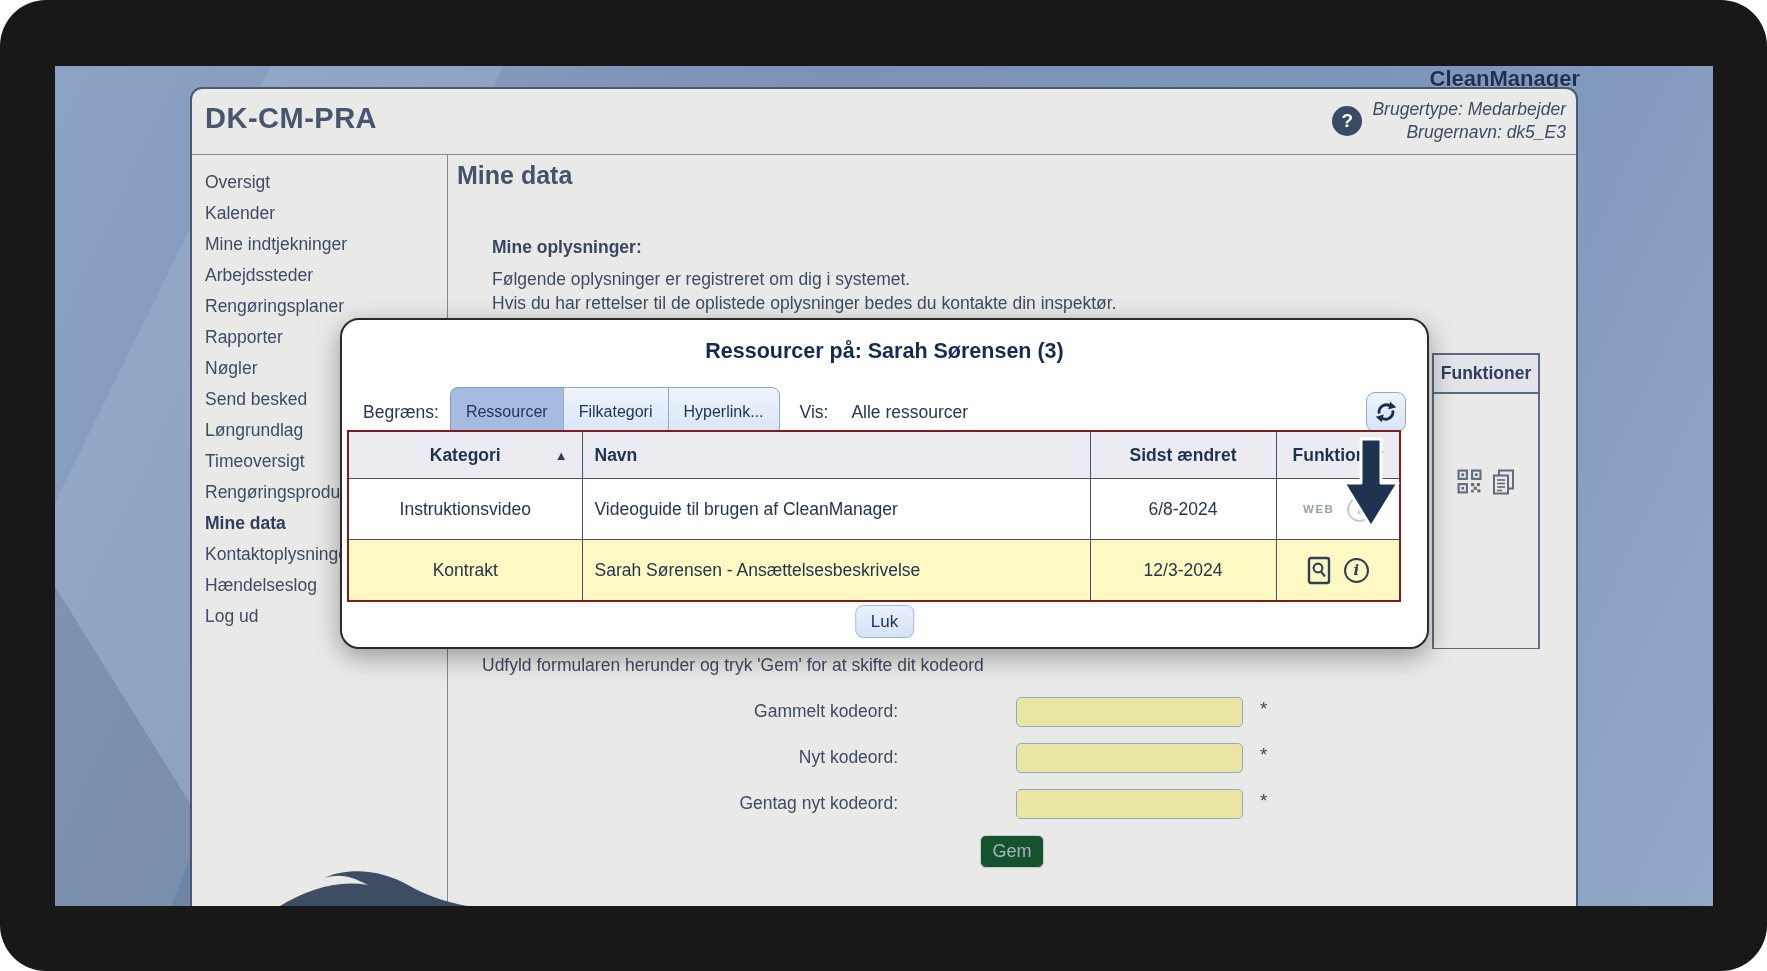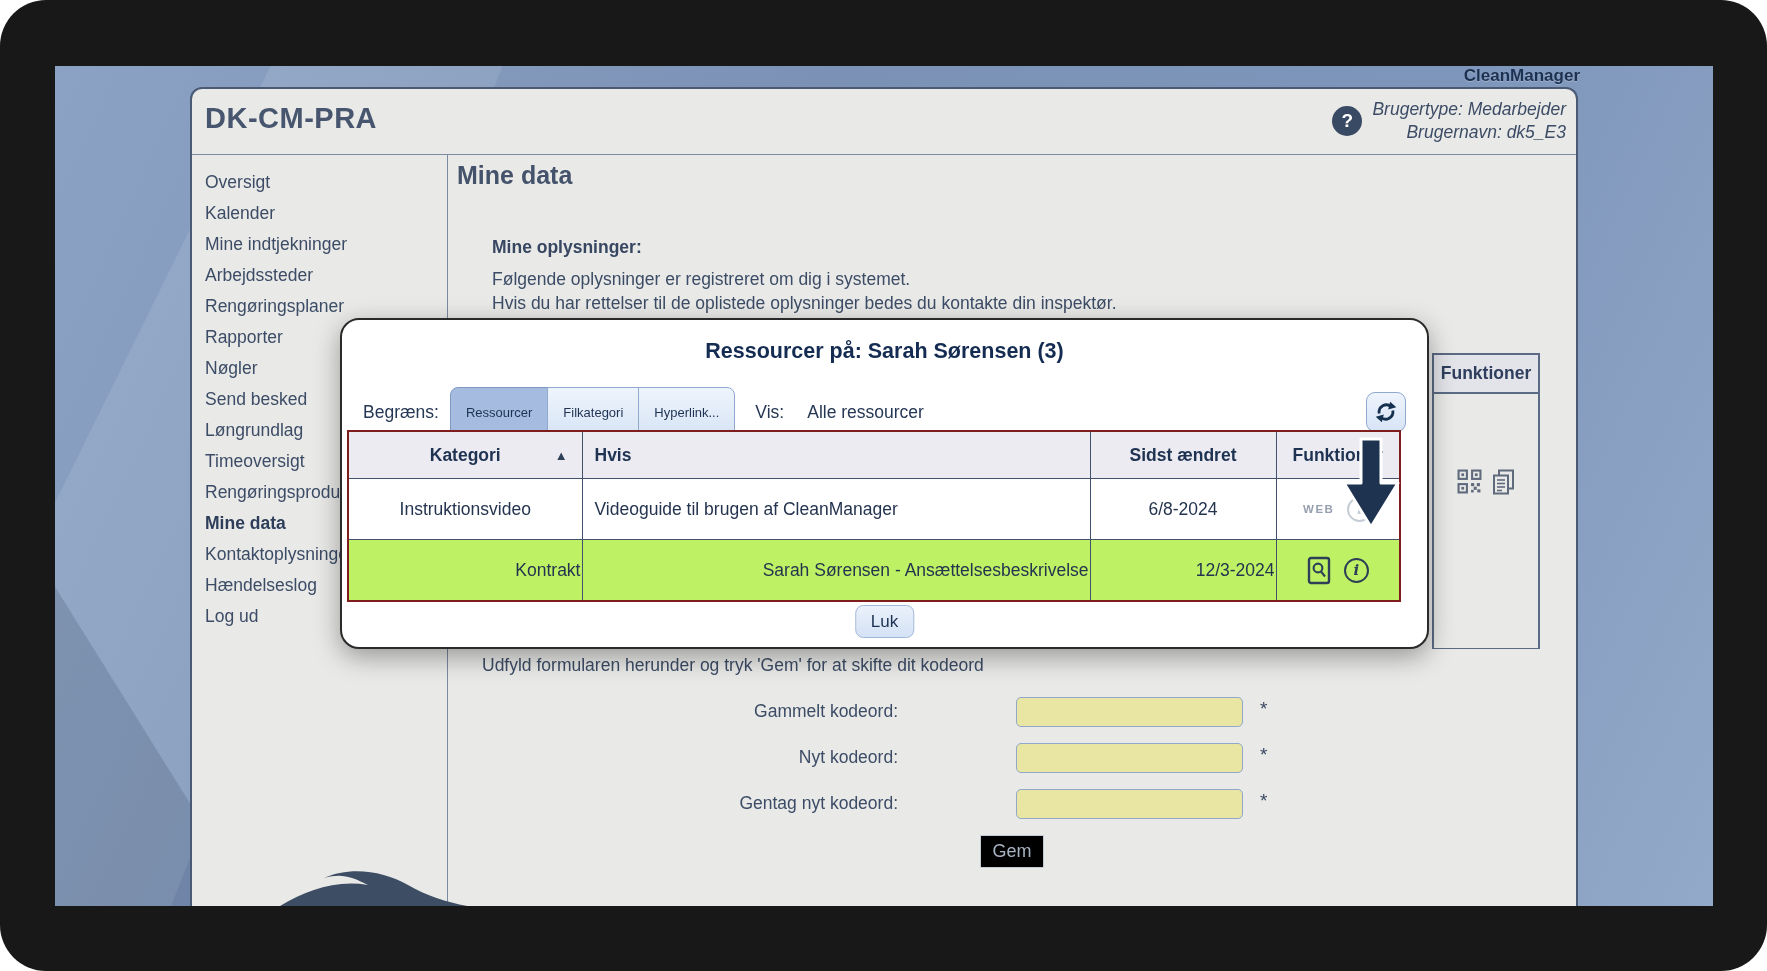--- a/index.html
+++ b/index.html
@@ -5,21 +5,21 @@
   html,body{margin:0;padding:0;background:#fff;}
   .canvas{position:relative;width:1767px;height:971px;overflow:hidden;background:#fff;
           font-family:"Liberation Sans",sans-serif;}
   .frame{position:absolute;inset:0;background:#181818;border-radius:46px;}
   .screen{position:absolute;left:55px;top:66px;width:1658px;height:840px;overflow:hidden;
           background:linear-gradient(115deg,#8ba2c4 0%,#7b92b6 38%,#7e96bb 70%,#93a9c9 100%);}
   .deco1{position:absolute;inset:0;background:rgba(255,255,255,.10);
          clip-path:polygon(0 52%,13% 0,27% 0,7% 100%,0 100%);}
   .deco2{position:absolute;inset:0;background:rgba(10,20,50,.14);
          clip-path:polygon(0 62%,12% 100%,0 100%);}
-  .brand{position:absolute;top:0px;right:133px;font-size:17px;font-weight:bold;color:#1c3050;
+  .brand{position:absolute;top:0px;right:133px;font-size:22px;font-weight:bold;color:#1c3050;
          text-shadow:0 1px 0 rgba(255,255,255,.25);}
 
   .window{position:absolute;left:135px;top:21px;width:1388px;height:820px;box-sizing:border-box;
           background:#e9e9e7;border:2px solid #4a5a74;border-bottom:none;
           border-radius:12px 12px 0 0;overflow:hidden;}
   .win-header{position:absolute;left:0;top:0;width:100%;height:65px;border-bottom:1px solid #7d89a0;}
   .app-title{position:absolute;left:13px;top:13px;font-size:29px;font-weight:bold;color:#47566e;letter-spacing:.5px;}
   .user-info{position:absolute;right:10px;top:9px;display:flex;align-items:center;gap:10px;}
   .help-icon{width:30px;height:30px;border-radius:50%;background:#394a64;color:#fff;font-weight:bold;
              font-size:19px;display:flex;align-items:center;justify-content:center;cursor:pointer;}
@@ -42,50 +42,50 @@
   .bg-funk-header{height:41px;box-sizing:border-box;border-top:2px solid #5b6b85;border-bottom:2px solid #5b6b85;
                   background:#e3e3ea;display:flex;align-items:center;justify-content:center;
                   font-weight:bold;font-size:17.5px;color:#2e3e5c;}
   .bg-funk-icons{display:flex;gap:9px;justify-content:center;margin-top:75px;color:#5f6a7d;}
 
   .pw-intro{position:absolute;left:290px;top:566px;font-size:17.5px;color:#3c4c66;}
   .f-label{position:absolute;left:300px;width:406px;text-align:right;font-size:17.5px;color:#3c4c66;}
   .f-input{position:absolute;left:824px;width:227px;height:30px;box-sizing:border-box;
            background:#e9e5a3;border:1px solid #8fa8cc;border-radius:5px;font-size:16px;padding:0 6px;}
   .f-star{position:absolute;left:1068px;font-size:19px;color:#374762;}
-  .gem-btn{position:absolute;left:788px;top:746px;width:64px;height:33px;background:#000000;
-           border:1px solid #c3cbd6;border-radius:0;color:#a7b2c2;font-size:18px;
+  .gem-btn{position:absolute;left:788px;top:746px;width:64px;height:33px;background:#14532d;
+           border:1px solid #c3cbd6;border-radius:6px;color:#a7b2c2;font-size:18px;
            font-family:"Liberation Sans",sans-serif;}
   .bird{position:absolute;left:78px;top:780px;}
 
   .modal{position:absolute;left:285px;top:252px;width:1089px;height:331px;box-sizing:border-box;
          background:#fff;border:2px solid #2a2a2a;border-radius:19px;z-index:10;
          box-shadow:0 8px 26px rgba(0,0,0,.35);}
   .modal-title{margin-top:19px;text-align:center;font-size:21.5px;font-weight:bold;color:#152c52;}
   .filter-row{position:absolute;left:21px;top:67px;right:21px;display:flex;align-items:center;
               font-size:17.5px;color:#253754;}
   .seg{display:flex;margin-left:11px;}
-  .seg button{height:50px;padding:0 15px;font-size:13px;color:#1e3252;cursor:pointer;
+  .seg button{height:50px;padding:0 15px;font-size:16px;color:#1e3252;cursor:pointer;
               background:linear-gradient(#eef4fc,#d7e4f6);border:1px solid #8fa9cf;margin-left:-1px;
               font-family:"Liberation Sans",sans-serif;}
   .seg button:first-child{border-radius:8px 0 0 8px;margin-left:0;}
   .seg button:last-child{border-radius:0 8px 8px 0;}
   .seg button.active{background:#a5bce0;border-color:#7d99c4;}
   .vis-label{margin-left:20px;}
   .vis-value{margin-left:23px;}
   .refresh-btn{margin-left:auto;width:38px;height:38px;border-radius:9px;border:1px solid #8fa9cf;
                background:linear-gradient(#eef4fc,#d7e4f6);display:flex;align-items:center;
                justify-content:center;color:#16314f;cursor:pointer;}
 
   table.res-table{position:absolute;left:5px;top:110px;width:1052px;border-collapse:collapse;
                   table-layout:fixed;font-size:17.5px;color:#24344f;border:2px solid #7f1d1d;}
   .res-table th,.res-table td{border:1.5px solid #42526e;overflow:hidden;}
   .res-table th{height:44px;background:#ebebf1;font-weight:bold;color:#1e3252;text-align:center;position:relative;}
   .res-table td{height:58px;text-align:center;background:#fff;}
-  .res-table tr.row2 td{background:#bef264;text-align:right;}
+  .res-table tr.row2 td{background:#fef9c3;}
   .res-table th.navn,.res-table td.navn{text-align:left;padding-left:12px;}
   .sort{position:absolute;right:14px;top:50%;transform:translateY(-50%);font-size:13px;color:#2e4057;}
   .funk-cell{display:flex;align-items:center;justify-content:center;gap:13px;}
   .weblbl{font-size:11.5px;font-weight:bold;letter-spacing:1.5px;color:#97a0af;cursor:pointer;}
   .info-ic{width:25px;height:25px;box-sizing:border-box;border:2.5px solid #2e4057;border-radius:50%;
            display:inline-flex;align-items:center;justify-content:center;cursor:pointer;
            font-family:"DejaVu Serif",serif;font-style:italic;font-weight:bold;font-size:15px;color:#2e4057;}
   .info-ic.faded{border-color:#c6ccd6;color:#c6ccd6;}
   .prev-ic{color:#2e4057;cursor:pointer;display:inline-flex;}
   .arrow-overlay{position:absolute;left:996px;top:117px;z-index:6;pointer-events:none;}
@@ -229,21 +229,21 @@
               <col style="width:508px">
               <col style="width:186px">
               <col style="width:124px">
             </colgroup>
           <tbody>
               <tr>
             <th>
               <span>Kategori</span>
               <span class="sort">▲</span>
             </th>
-            <th class="navn">Hvis</th>
+            <th class="navn">Navn</th>
             <th>Sidst ændret</th>
             <th>Funktioner</th>
           </tr>
           <tr>
             <td>Instruktionsvideo</td>
             <td class="navn">Videoguide til brugen af CleanManager</td>
             <td>6/8-2024</td>
             <td>
               <div class="funk-cell">
                 <span class="weblbl">WEB</span>

